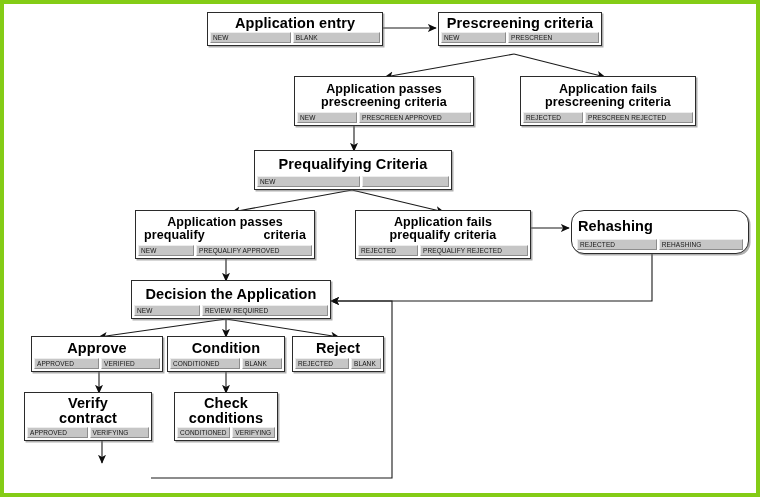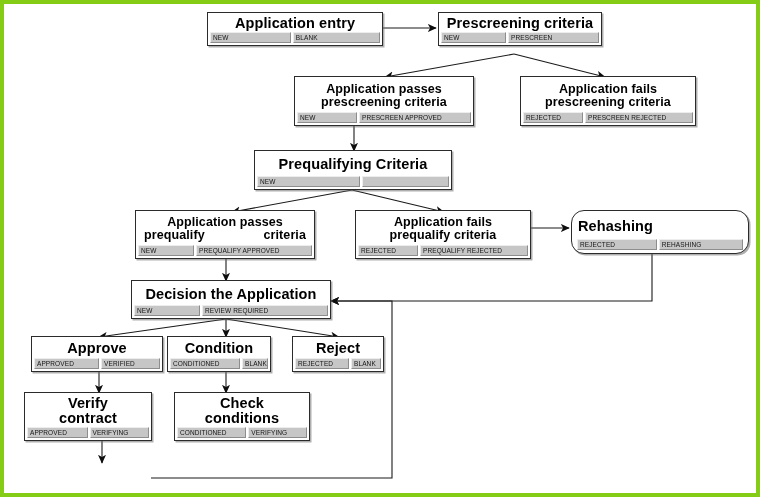--- a/index.html
+++ b/index.html
@@ -207,21 +207,21 @@
   </div>
 
   <div class="node t15" style="left:27px;top:332px;width:132px;height:36px;">
     <div class="title">Approve</div>
     <div class="cells">
       <div class="cell grow">APPROVED</div>
       <div class="cell grow">VERIFIED</div>
     </div>
   </div>
 
-  <div class="node t15" style="left:163px;top:332px;width:104px;height:36px;">
+  <div class="node t15" style="left:163px;top:332px;width:118px;height:36px;">
     <div class="title">Condition</div>
     <div class="cells">
       <div class="cell fixed" style="width:64px;">CONDITIONED</div>
       <div class="cell grow">BLANK</div>
     </div>
   </div>
 
   <div class="node t15" style="left:288px;top:332px;width:92px;height:36px;">
     <div class="title">Reject</div>
     <div class="cells">
@@ -232,21 +232,21 @@
 
   <div class="node t15" style="left:20px;top:388px;width:128px;height:49px;">
     <div class="title">Verify
 contract</div>
     <div class="cells">
       <div class="cell grow">APPROVED</div>
       <div class="cell grow">VERIFYING</div>
     </div>
   </div>
 
-  <div class="node t15" style="left:170px;top:388px;width:136px;height:49px;">
+  <div class="node t15" style="left:170px;top:388px;width:104px;height:49px;">
     <div class="title">Check
 conditions</div>
     <div class="cells">
       <div class="cell grow">CONDITIONED</div>
       <div class="cell grow">VERIFYING</div>
     </div>
   </div>
 
   <div class="node t15" style="left:50px;top:459px;width:120px;height:33px;margin-top:40px;">
     <div class="title">Fund</div>

